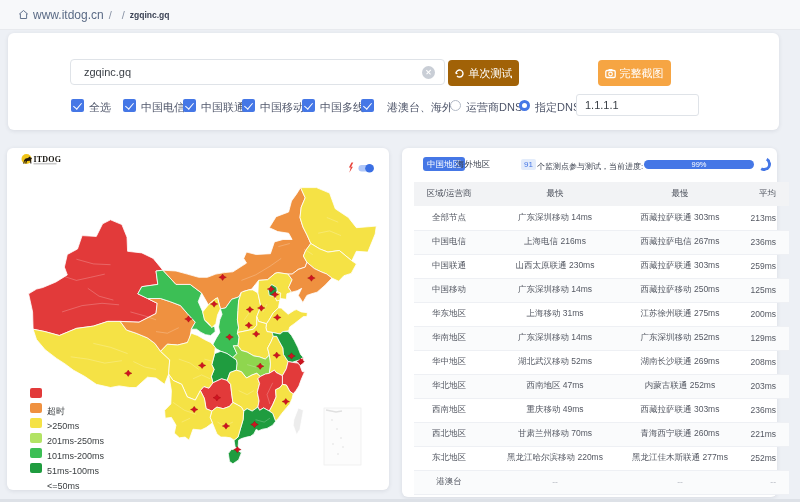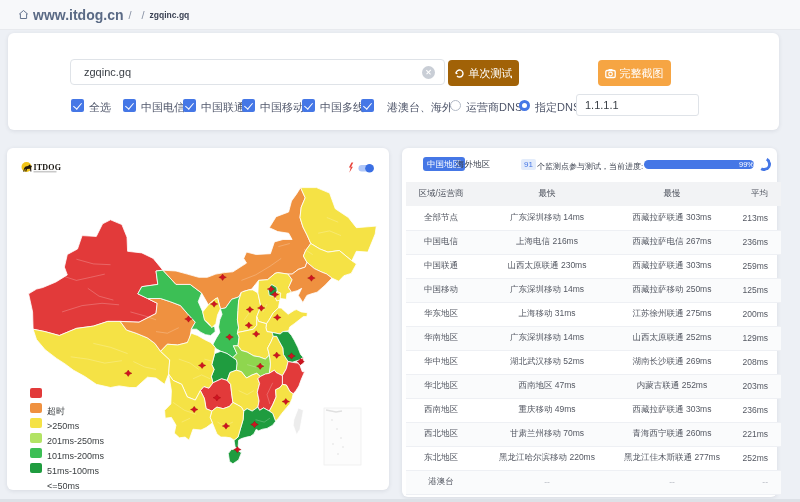--- a/index.html
+++ b/index.html
@@ -1,20 +1,20 @@
 <!DOCTYPE html>
 <html><head>
 <meta charset="utf-8">
 <style>
 *{margin:0;padding:0;box-sizing:border-box}
 html,body{width:800px;height:502px;overflow:hidden}
 body{font-family:"Liberation Sans",sans-serif;background:#edf0f5;position:relative}
 .topbar{position:absolute;left:0;top:0;width:800px;height:30px;background:#f7f8fa;border-bottom:1px solid #e8eaee;display:flex;align-items:center;font-size:11px;color:#64748f}
 .topbar .home{margin-left:18px;margin-right:4px;font-size:11px;color:#64748f}
-.topbar b.dom{font-weight:bold;color:#5a6a85;font-size:14px}
+.topbar b.dom{font-weight:normal;color:#5a6a85;font-size:12px}
 .topbar .sep{margin:0 5px;color:#8a94a6}
 .topbar .links{color:#5a6a85;font-size:10px;letter-spacing:0.2px}
 .topbar .cur{color:#3b4254;font-weight:bold;font-size:8.5px}
 .card{position:absolute;background:#fff;border-radius:6px;box-shadow:0 1px 4px rgba(30,40,60,.10)}
 #card1{left:8px;top:33px;width:771px;height:97px}
 .sinput{position:absolute;left:62px;top:26px;width:375px;height:26px;border:1px solid #dfe3e8;border-radius:4px;font-size:11px;color:#3a3f46;line-height:24px;padding-left:13px}
 .clear{position:absolute;right:9px;top:6px;width:13px;height:13px;border-radius:50%;background:#c9ced6}
 .clear:before,.clear:after{content:"";position:absolute;left:6.1px;top:3.4px;width:1.3px;height:6.4px;background:#fff}
 .clear:before{transform:rotate(45deg)}.clear:after{transform:rotate(-45deg)}
 .btn{position:absolute;top:27px;height:26px;border-radius:4px;color:#fff;font-size:11px;line-height:26px;text-align:center}
@@ -23,34 +23,34 @@
 #b3{left:590px;width:73px;background:#f6a543}
 .cbrow{position:absolute;left:63px;top:66px;height:14px;font-size:11px;color:#4e5569}
 .cb{position:absolute;top:0;width:13px;height:13px;background:#4577e6;border-radius:2px}
 .cb:after{content:"";position:absolute;left:4px;top:1.5px;width:4px;height:7px;border:solid #fff;border-width:0 1.8px 1.8px 0;transform:rotate(40deg)}
 .cblab{position:absolute;top:1px;white-space:nowrap}
 .radio{position:absolute;top:1px;width:11px;height:11px;border:1px solid #b3bac6;border-radius:50%;background:#fff}
 .radio.on{border:3.5px solid #4577e6}
 .dnsinput{position:absolute;left:505px;top:-5px;width:123px;height:22px;border:1px solid #dfe3e8;border-radius:3px;font-size:11px;color:#3a3f46;line-height:20px;padding-left:8px}
 #mapcard{left:7px;top:148px;width:382px;height:342px}
 #tablecard{left:402px;top:148px;width:375px;height:349px}
-.logo{position:absolute;left:14px;top:8px;width:120px;height:26px}
+.logo{position:absolute;left:14px;top:0;width:120px;height:26px}
 .toggle{position:absolute;right:14px;top:12px}
 .legend{position:absolute;left:23px;top:240px;font-size:9px;color:#3c4043}
 .legitem{position:absolute;left:0;height:10px;line-height:10px;white-space:nowrap}
 .legsw{position:absolute;left:0;top:0;width:12px;height:10px;border-radius:2px}
 .leglab{position:absolute;left:17px;top:18px}
 .tabs{position:absolute;left:5px;top:8px;height:24px;width:365px;font-size:11px}
 .tabbtn{position:absolute;left:16px;top:1px;width:42px;height:14px;background:#4577e6;color:#fff;border-radius:3px;text-align:center;line-height:14px;font-size:8.5px}
 .tablab{position:absolute;left:49px;top:1px;width:40px;height:14px;color:#3f4552;line-height:14px;font-size:8.5px}
 .badge{position:absolute;left:114px;top:3px;background:#e3ecfb;color:#4577e6;font-size:8px;padding:1px 3px;border-radius:2px}
 .ptext{position:absolute;left:130px;top:4.5px;font-size:8px;color:#3f4552}
-.pbar{position:absolute;left:237px;top:3.5px;width:110px;height:9px;background:#4577e6;border-radius:4.5px;color:#fff;font-size:7.5px;line-height:9px;text-align:right}
+.pbar{position:absolute;left:237px;top:3.5px;width:110px;height:9px;background:#4577e6;border-radius:4.5px;color:#fff;font-size:7.5px;line-height:9px;text-align:center}
 .spin{position:absolute;left:350px;top:1px;width:14px;height:14px;border-radius:50%;border:3.5px solid transparent;border-right-color:#4577e6;border-bottom-color:#4577e6;transform:rotate(-15deg)}
-table{position:absolute;left:4px;top:34px;width:375px;table-layout:fixed;border-collapse:collapse;font-size:8.5px;color:#555963}
+table{position:absolute;left:12px;top:34px;width:375px;table-layout:fixed;border-collapse:collapse;font-size:8.5px;color:#555963}
 th{background:#f2f3f5;font-weight:normal;color:#4c515c;height:24px}
 td{height:24px;text-align:center;border-bottom:1px solid #eef0f4}
 tr.alt td{background:#fafbfc}
 .c1{width:70px}.c2{width:142px}.c3{width:108px}.c4{width:55px;text-align:right;padding-right:13px}
 .botline{position:absolute;left:0;top:499px;width:800px;height:3px;background:#dde1e7}
 </style>
 </head>
 <body>
 <div class="topbar">
     <span class="home"><svg width="11" height="11" viewBox="0 0 11 11" style="vertical-align:-1.5px">
@@ -270,21 +270,21 @@
         </tr>
     <tr>
           <td>华东地区</td>
           <td>上海移动 31ms</td>
           <td>江苏徐州联通 275ms</td>
           <td class="c4">200ms</td>
         </tr>
     <tr class="alt">
           <td>华南地区</td>
           <td>广东深圳移动 14ms</td>
-          <td>山西太原联通 252ms</td>
+          <td>广东深圳移动 252ms</td>
           <td class="c4">129ms</td>
         </tr>
     <tr>
           <td>华中地区</td>
           <td>湖北武汉移动 52ms</td>
           <td>湖南长沙联通 269ms</td>
           <td class="c4">208ms</td>
         </tr>
     <tr class="alt">
           <td>华北地区</td>

